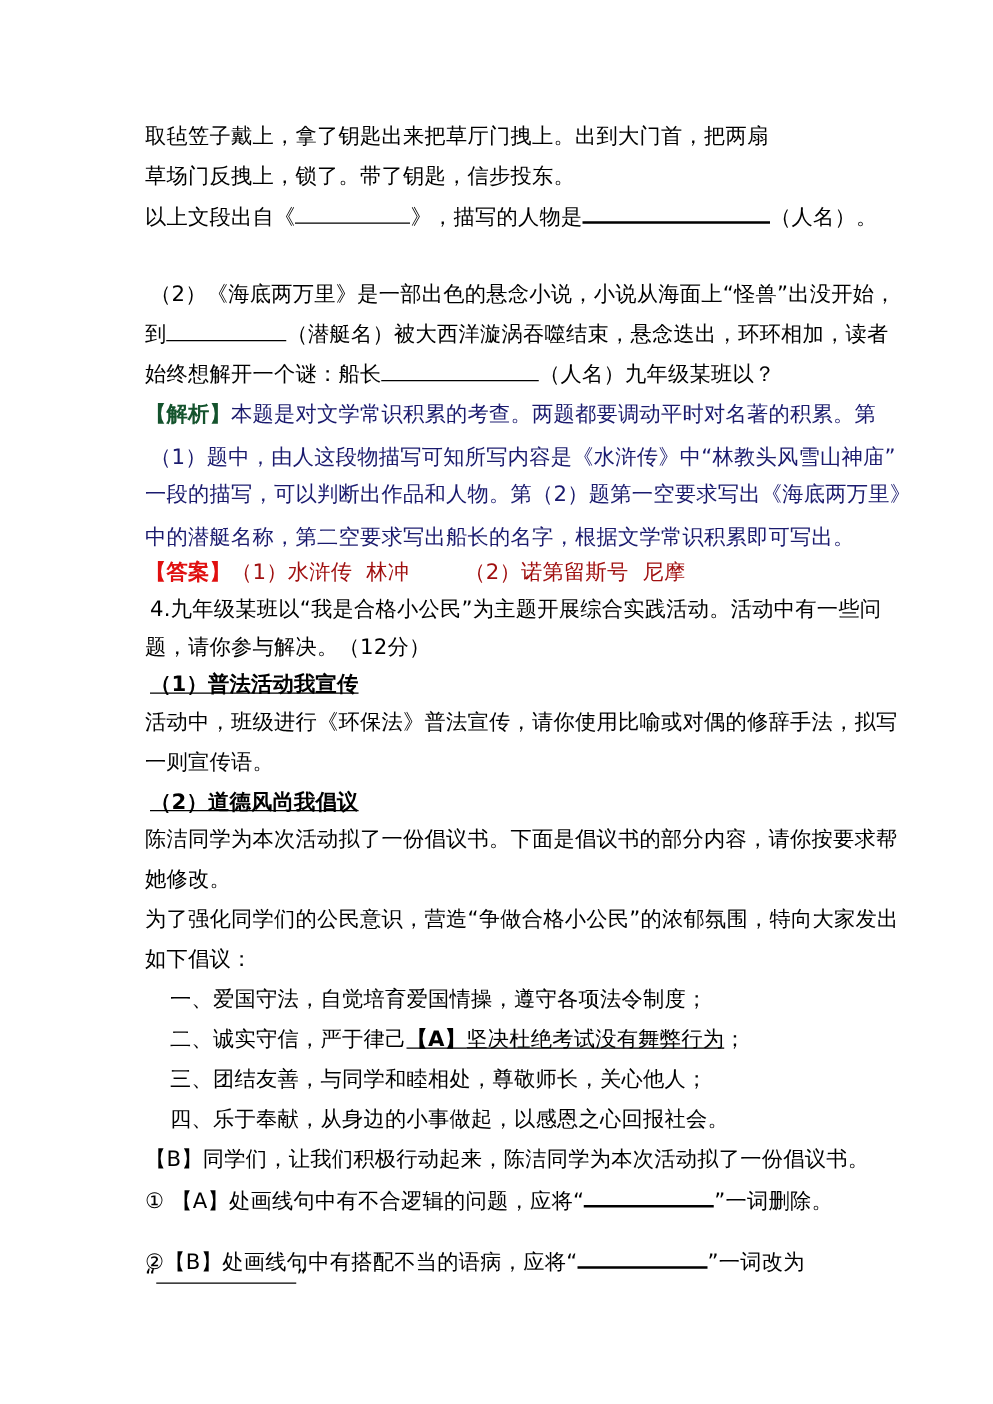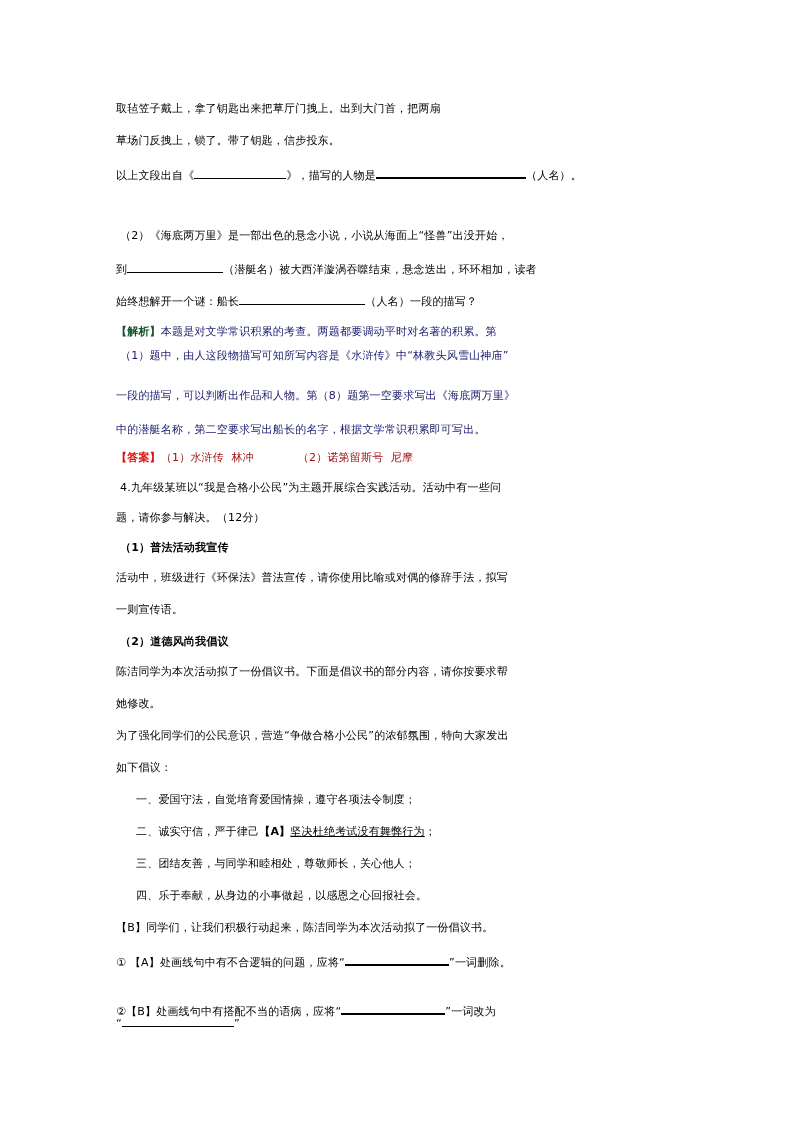--- a/index.html
+++ b/index.html
@@ -1,52 +1,52 @@
 <!DOCTYPE html>
 <html><head>
 <meta charset="utf-8">
 <style>
   html, body { margin: 0; padding: 0; background: #ffffff; }
   body { width: 794px; height: 1123px; position: relative; overflow: hidden;
          font-family: "DejaVu Sans", "Liberation Sans", sans-serif; color: #000; }
   .page { position: absolute; left: 116px; top: 96px; width: 570px; }
-  .line { position: absolute; left: 0; white-space: nowrap; font-size: 11px; line-height: 20px; letter-spacing: 0.2px; text-align: right; }
+  .line { position: absolute; left: 0; white-space: nowrap; font-size: 17px; line-height: 20px; letter-spacing: 0.2px; text-align: right; }
   .blank { display: inline-block; border-bottom: 1px solid #000; vertical-align: baseline; height: 14px; }
   .blank.thick { border-bottom: 2px solid #000; }
   .navy { color: #1a1a6e; }
   .blue { color: #14532d; font-weight: bold; }
   .red { color: #a01010; }
   .redb { color: #e01010; font-weight: bold; }
-  .bold { font-weight: bold; }
+  .bold { font-weight: bold; text-decoration: underline; }
   .ul { text-decoration: underline; }
 </style>
 </head>
 <body>
 
 <div class="page">
 
   <div class="line" style="top:3px">取毡笠子戴上，拿了钥匙出来把草厅门拽上。出到大门首，把两扇</div>
   <div class="line" style="top:35px">草场门反拽上，锁了。带了钥匙，信步投东。</div>
   <div class="line" style="top:67px">
     <span>以上文段出自《</span><span class="blank" style="width:92px"></span><span>》，描写的人物是</span><span class="blank thick" style="width:150px"></span><span>（人名）。</span>
   </div>
 
   <div class="line" style="top:130px; left:4px">（2）《海底两万里》是一部出色的悬念小说，小说从海面上“怪兽”出没开始，</div>
   <div class="line" style="top:162px">
     <span>到</span><span class="blank" style="width:96px"></span><span>（潜艇名）被大西洋漩涡吞噬结束，悬念迭出，环环相加，读者</span>
   </div>
   <div class="line" style="top:194px">
-    <span>始终想解开一个谜：船长</span><span class="blank" style="width:126px"></span><span>（人名）一段的描写？</span>
+    <span>始终想解开一个谜：船长</span><span class="blank" style="width:126px"></span><span>（人名）九年级某班以？</span>
   </div>
 
   <div class="line navy" style="top:226px; left:0">
     <span class="blue">【解析】</span><span>本题是对文学常识积累的考查。两题都要调动平时对名著的积累。第</span>
   </div>
-  <div class="line navy" style="top:250px; left:4px">（1）题中，由人这段物描写可知所写内容是《水浒传》中“林教头风雪山神庙”</div>
-  <div class="line navy" style="top:290px">一段的描写，可以判断出作品和人物。第（8）题第一空要求写出《海底两万里》</div>
+  <div class="line navy" style="top:260px; left:4px">（1）题中，由人这段物描写可知所写内容是《水浒传》中“林教头风雪山神庙”</div>
+  <div class="line navy" style="top:290px">一段的描写，可以判断出作品和人物。第（2）题第一空要求写出《海底两万里》</div>
   <div class="line navy" style="top:324px">中的潜艇名称，第二空要求写出船长的名字，根据文学常识积累即可写出。</div>
 
   <div class="line red" style="top:352px">
     <span class="redb">【答案】</span><span style="white-space:pre">（1）水浒传  林冲</span><span style="display:inline-block;width:44px"></span><span style="white-space:pre">（2）诺第留斯号  尼摩</span>
   </div>
 
   <div class="line" style="top:382px; left:4px">4.九年级某班以“我是合格小公民”为主题开展综合实践活动。活动中有一些问</div>
   <div class="line" style="top:412px">题，请你参与解决。（12分）</div>
   <div class="line bold" style="top:442px; left:4px">（1）普法活动我宣传</div>
   <div class="line" style="top:472px">活动中，班级进行《环保法》普法宣传，请你使用比喻或对偶的修辞手法，拟写</div>

